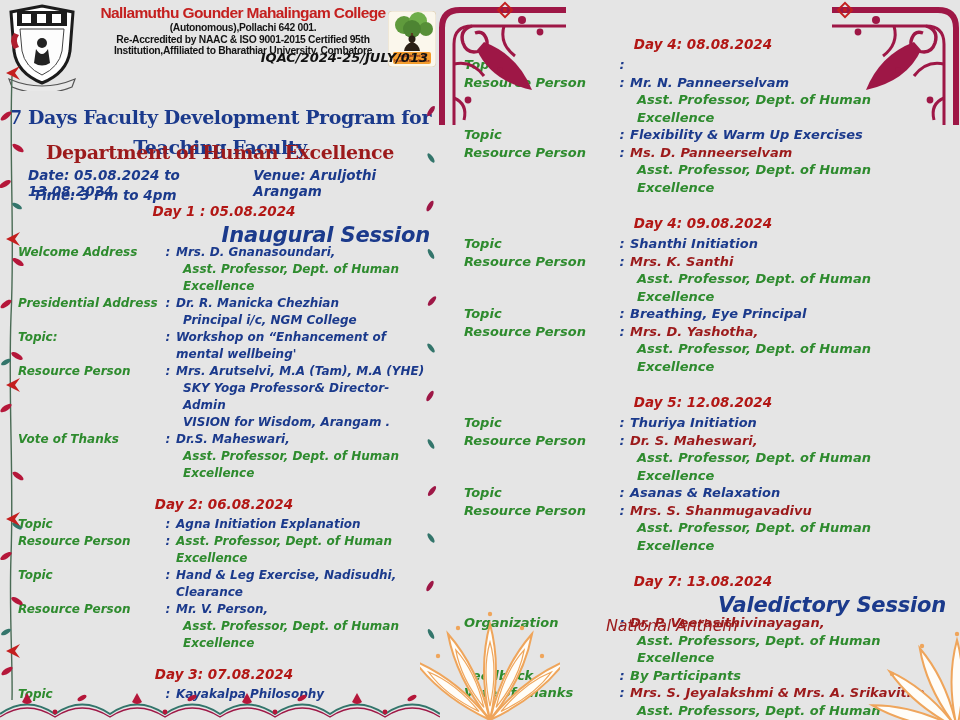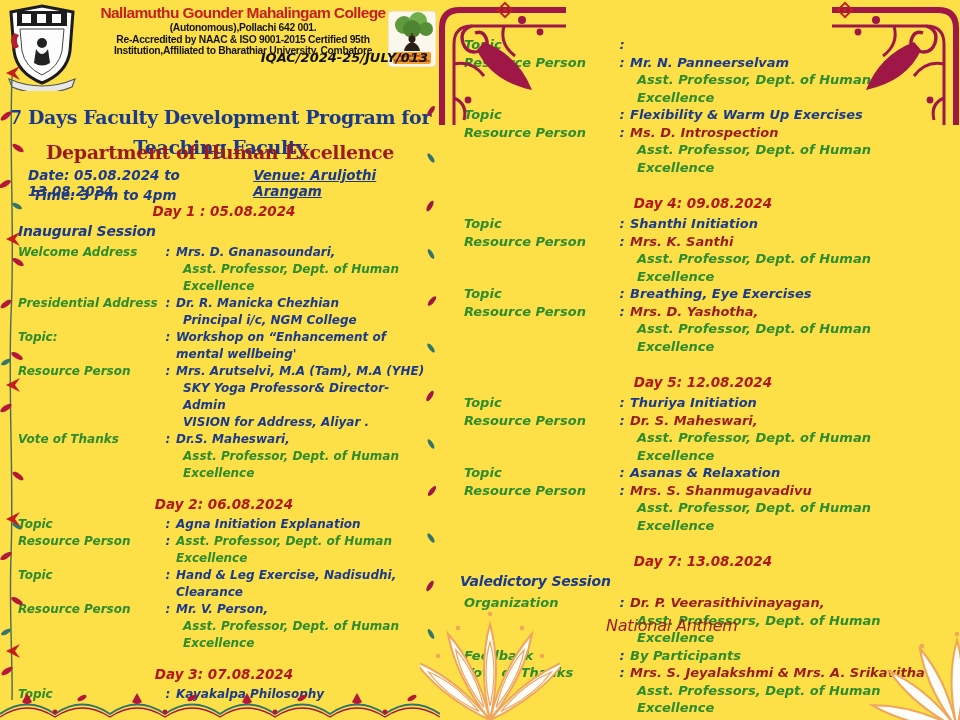--- a/index.html
+++ b/index.html
@@ -1,16 +1,16 @@
 <!DOCTYPE html>
 <html><head>
 <meta charset="utf-8">
 <style>
   html,body{margin:0;padding:0;background:#888;}
-  .page{position:relative;width:960px;height:720px;background:#fde047;overflow:hidden;
+  .page{position:relative;width:960px;height:720px;background:#e5e5e5;overflow:hidden;
         font-family:"DejaVu Sans",sans-serif;}
   
   .left-col{position:absolute;left:0;top:0;width:440px;height:720px;}
   .right-col{position:absolute;left:440px;top:0;width:520px;height:720px;}
   
   .hdr-text{position:absolute;left:78px;top:4px;width:330px;text-align:center;font-style:normal;}
   .college-name{font-family:"Liberation Sans",sans-serif;font-weight:bold;font-size:15.5px;
                 letter-spacing:-0.6px;color:#c4201f;white-space:nowrap;}
   .hdr-sub{font-family:"Liberation Sans",sans-serif;font-weight:bold;font-size:10.3px;
            color:#141414;letter-spacing:-0.3px;line-height:11.5px;text-align:center;}
@@ -19,31 +19,31 @@
   .prog-title{position:absolute;left:0;top:66px;width:440px;text-align:center;
               font-family:"DejaVu Serif",serif;font-weight:bold;font-size:19px;
               color:#1b3a8c;line-height:30px;letter-spacing:-0.4px;margin-top:36px;}
   .organized{position:absolute;left:0;top:126px;width:440px;text-align:center;
              font-family:"Liberation Sans",sans-serif;font-weight:bold;font-size:14px;color:#141414;}
   .dept-name{position:absolute;left:0;top:141px;width:440px;text-align:center;
              font-family:"DejaVu Serif",serif;font-weight:bold;font-size:19px;color:#9c1a1b;
              letter-spacing:-0.4px;}
   .date-row{position:absolute;left:28px;top:167px;width:408px;display:flex;
             font-weight:bold;font-style:italic;font-size:13.5px;color:#1b3a8c;}
-  .date-row .venue{text-decoration:underline;}
+  .date-row .venue{}
   .time-row{position:absolute;left:33px;top:187px;font-weight:bold;font-style:italic;
             font-size:13.5px;color:#1b3a8c;}
   
   .days-wrap{position:absolute;font-weight:bold;font-style:italic;}
   #left-days{left:18px;top:203px;width:412px;font-size:12px;}
   #right-days{left:20px;top:36px;width:486px;font-size:13px;}
   .day-block{margin-bottom:14px;}
   #right-days .day-block{margin-bottom:19px;}
   .day-title{text-align:center;color:#b21715;font-size:13.5px;height:20px;}
-  .day-subtitle{text-align:left;color:#1b3a8c;font-size:14px;height:21px;letter-spacing:-0.2px;font-style:italic;}
+  .day-subtitle{text-align:right;color:#1b3a8c;font-size:21px;height:21px;letter-spacing:-0.2px;font-style:italic;}
   .entry{display:flex;align-items:flex-start;line-height:17px;}
   #right-days .entry{line-height:17.5px;}
   .entry .lbl{flex:none;width:142px;color:#2e8b2e;}
   #right-days .entry .lbl{width:150px;margin-left:4px;}
   .entry .colon{flex:none;width:16px;text-align:center;color:#1b3a8c;}
   .entry .val{flex:1;}
   .ln+.ln{margin-left:7px;}
   .c-navy{color:#1b3a8c}.c-green{color:#2e8b2e}.c-maroon{color:#9c1a1b}
   .national-anthem{position:absolute;left:166px;top:616px;font-weight:normal;font-style:italic;
                    font-size:16px;color:#9c1a1b;letter-spacing:-0.2px;}
@@ -131,21 +131,21 @@
             <div class="val">
               <div class="ln c-navy">Workshop on “Enhancement of mental wellbeing'</div>
             </div>
           </div>
           <div class="entry">
             <div class="lbl">Resource Person</div>
             <div class="colon">:</div>
             <div class="val">
               <div class="ln c-navy">Mrs. Arutselvi, M.A (Tam), M.A (YHE)</div>
               <div class="ln c-navy">SKY Yoga Professor&amp; Director- Admin</div>
-              <div class="ln c-navy">VISION for Address, Aliyar .</div>
+              <div class="ln c-navy">VISION for Wisdom, Arangam .</div>
             </div>
           </div>
           <div class="entry">
             <div class="lbl">Vote of Thanks</div>
             <div class="colon">:</div>
             <div class="val">
               <div class="ln c-navy">Dr.S. Maheswari,</div>
               <div class="ln c-green">Asst. Professor, Dept. of Human Excellence</div>
             </div>
           </div>
@@ -259,20 +259,21 @@
           <circle cx="165" cy="22" r="2.4"></circle>
           <circle cx="275" cy="22" r="2.4"></circle>
           <circle cx="385" cy="22" r="2.4"></circle>
       </g>
     </svg>
   </div>
 
   <div class="right-col">
     <div id="right-days" class="days-wrap">
         <div class="day-block">
+          <div class="day-title">Day 4:  08.08.2024</div>
           <div class="entry">
             <div class="lbl">Topic</div>
             <div class="colon">:</div>
           </div>
           <div class="entry">
             <div class="lbl">Resource Person</div>
             <div class="colon">:</div>
             <div class="val">
               <div class="ln c-navy">Mr. N. Panneerselvam</div>
               <div class="ln c-green">Asst. Professor, Dept. of Human Excellence</div>
@@ -282,21 +283,21 @@
             <div class="lbl">Topic</div>
             <div class="colon">:</div>
             <div class="val">
               <div class="ln c-navy">Flexibility &amp; Warm Up Exercises</div>
             </div>
           </div>
           <div class="entry">
             <div class="lbl">Resource Person</div>
             <div class="colon">:</div>
             <div class="val">
-              <div class="ln c-maroon">Ms. D. Introspection</div>
+              <div class="ln c-maroon">Ms. D. Panneerselvam</div>
               <div class="ln c-green">Asst. Professor, Dept. of Human Excellence</div>
             </div>
           </div>
         </div>
         <div class="day-block">
           <div class="day-title">Day 4:  09.08.2024</div>
           <div class="entry">
             <div class="lbl">Topic</div>
             <div class="colon">:</div>
             <div class="val">
@@ -308,21 +309,21 @@
             <div class="colon">:</div>
             <div class="val">
               <div class="ln c-maroon">Mrs. K. Santhi</div>
               <div class="ln c-green">Asst. Professor, Dept. of Human Excellence</div>
             </div>
           </div>
           <div class="entry">
             <div class="lbl">Topic</div>
             <div class="colon">:</div>
             <div class="val">
-              <div class="ln c-navy">Breathing, Eye Exercises</div>
+              <div class="ln c-navy">Breathing, Eye Principal</div>
             </div>
           </div>
           <div class="entry">
             <div class="lbl">Resource Person</div>
             <div class="colon">:</div>
             <div class="val">
               <div class="ln c-maroon">Mrs. D. Yashotha,</div>
               <div class="ln c-green">Asst. Professor, Dept. of Human Excellence</div>
             </div>
           </div>

